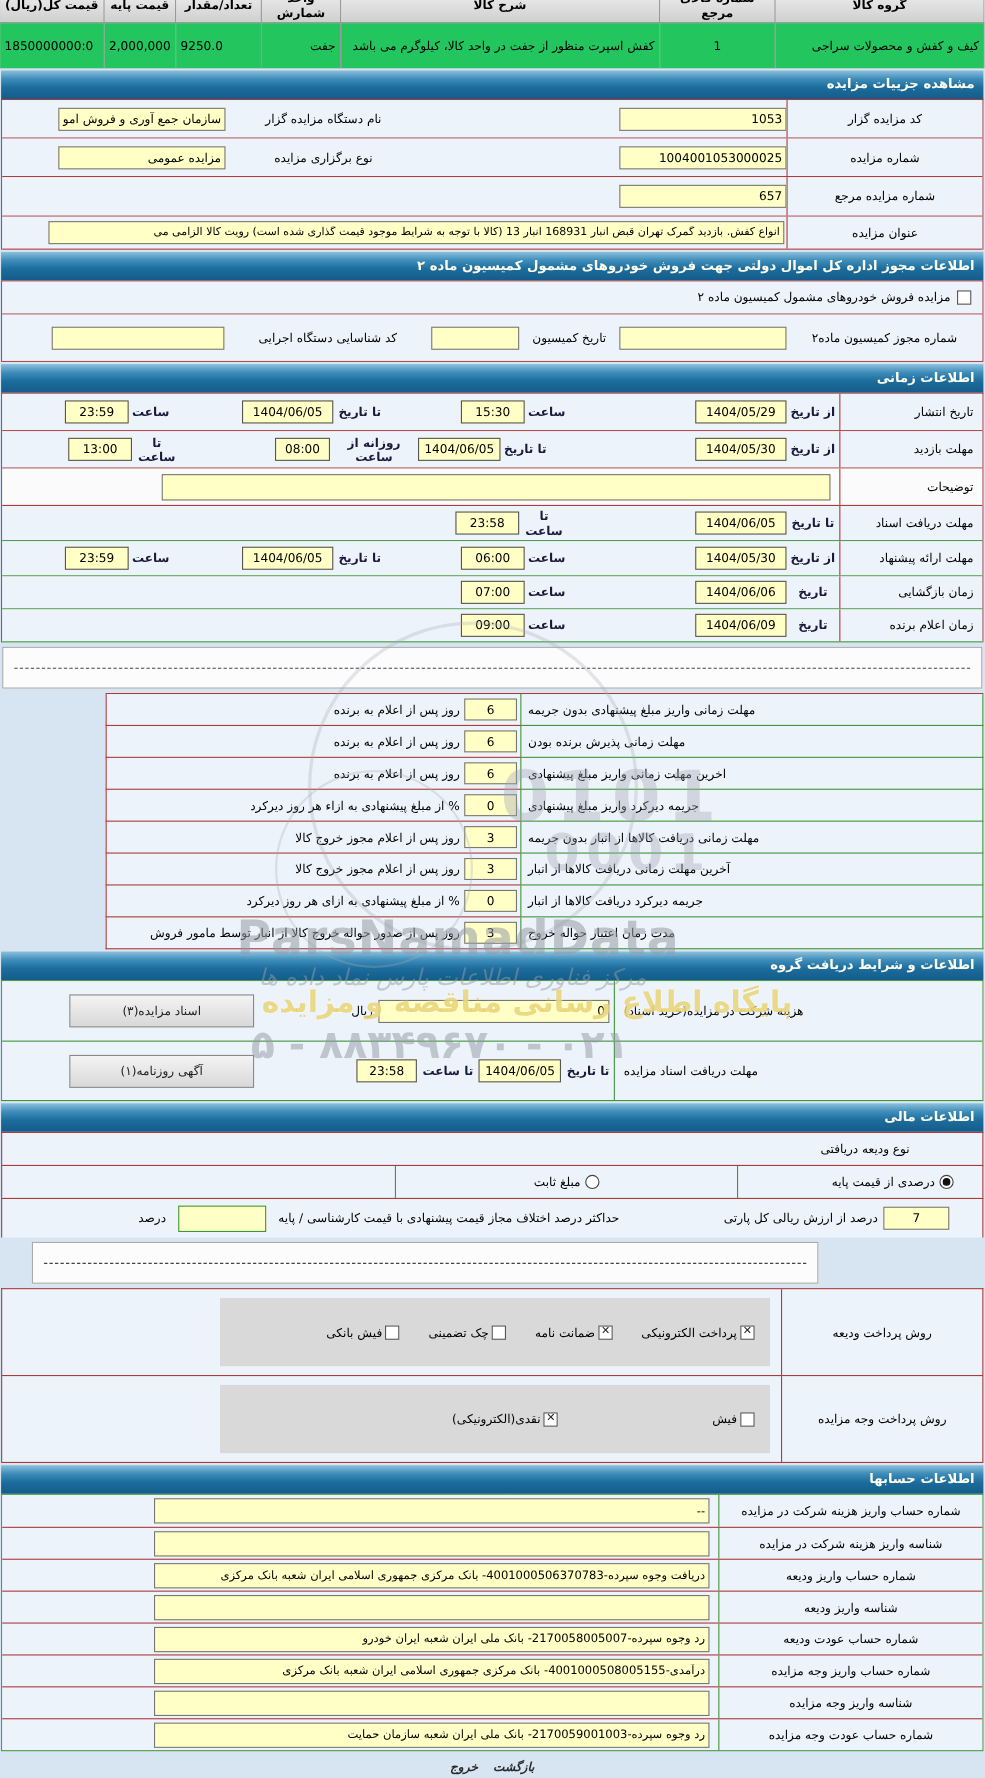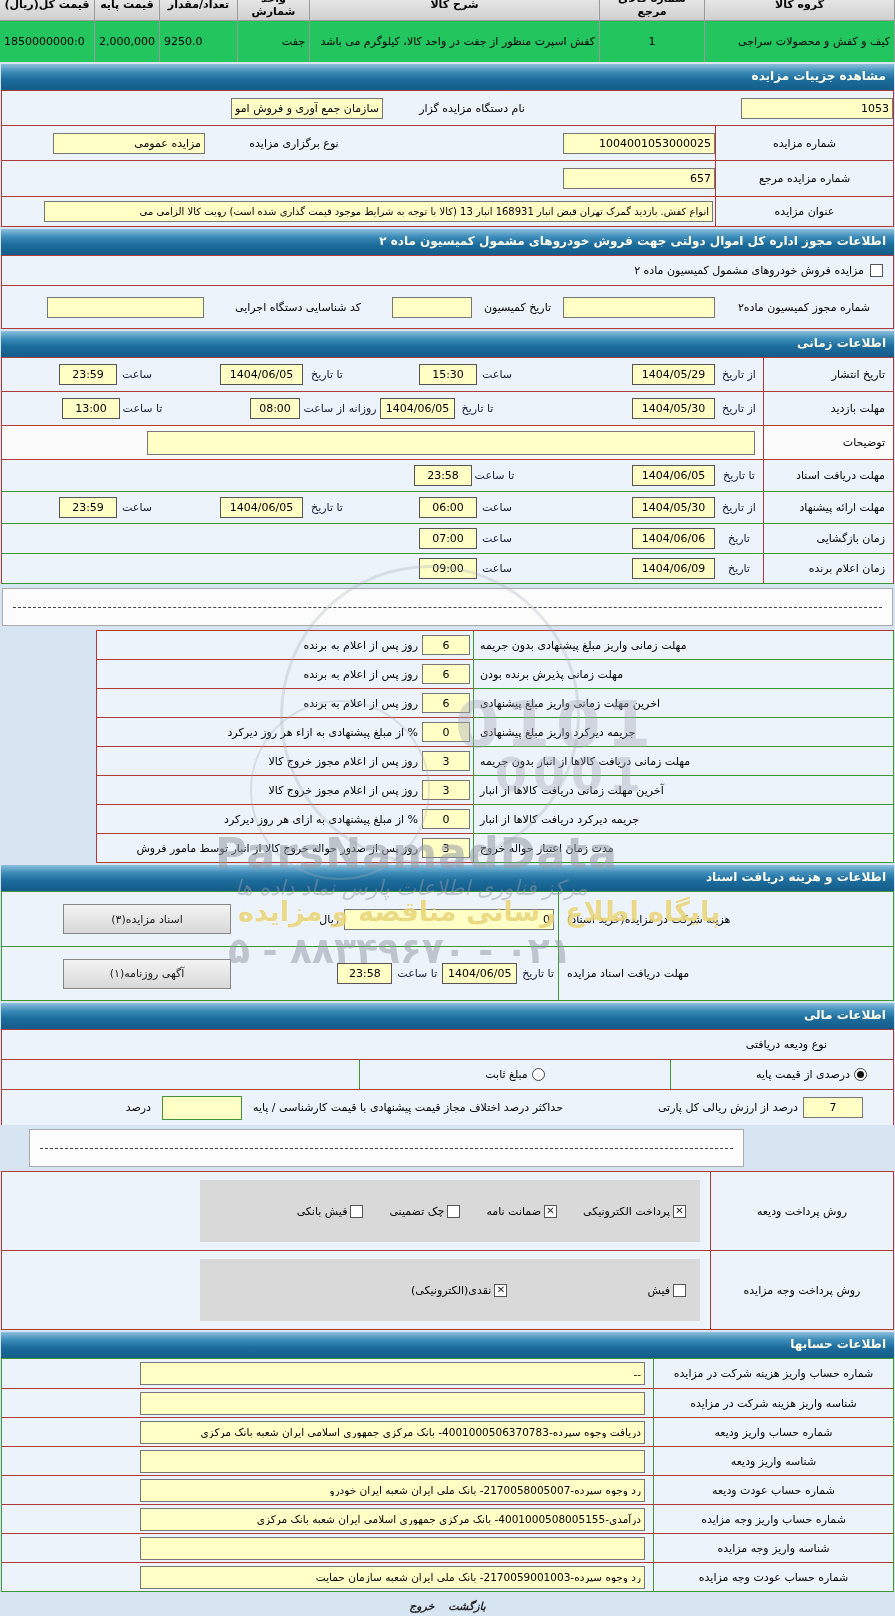--- a/index.html
+++ b/index.html
@@ -28,21 +28,21 @@
   }
   
   .inp { background:#ffffc6; border:1px solid #777; height:21px; padding:0 3px; font-family:inherit; font-size:11px; direction:rtl; text-align:right; }
   .w-date { width:83px; text-align:center; border-color:#555; }
   .w-time { width:58px; text-align:center; border-color:#555; }
   .btn { width:168px; height:30px; background:linear-gradient(#f4f4f4,#d8d8d8); border:1px solid #888; font-family:inherit; font-size:11px; color:#222; }
   .cb { width:13px; height:13px; min-width:13px; border:1px solid #555; background:#fff; display:inline-flex; align-items:center; justify-content:center; font-size:10px; line-height:1; color:#222; }
   .cbitem { display:inline-flex; align-items:center; gap:3px; }
   .radio { width:13px; height:13px; border:1px solid #444; border-radius:50%; background:#fff; display:inline-block; position:relative; }
   .radio.on::after { content:''; position:absolute; left:2px; top:2px; right:2px; bottom:2px; background:#111; border-radius:50%; }
-  .ts { text-align:center; color:#1a1a3a; }
+  .ts { text-align:center; color:#1a1a3a;font-weight:bold; }
   .w40{width:40px}.w45{width:45px}.w48{width:48px}.w80t{width:80px}
   i.sp { display:inline-block; height:1px; }
   .sp63{width:63px}.sp68{width:68px}.sp85{width:85px}.sp115{width:115px}.sp132{width:132px}
   
   .dblock { margin:0 1px; border:1px solid #b03a3a; border-bottom:none; }
   .drow { display:flex; align-items:center; background:#edf3fa; border-bottom:1px solid #b03a3a; min-height:35px; }
   .dlab { width:178px; text-align:center; border-left:1px solid #b03a3a; align-self:stretch; display:flex; align-items:center; justify-content:center; padding:2px; }
   .dlab2 { width:178px; text-align:center; padding:2px; }
   .w152 { width:152px; }
   .dsp { width:180px; align-self:stretch; }
@@ -156,20 +156,21 @@
           <td class="num">1850000000:0</td>
         </tr>
       </tbody>
   </table>
 </div>
 
 <div class="bar">مشاهده جزییات مزایده</div>
 
 <div class="dblock">
   <div class="drow">
+    <div class="dlab">کد مزایده گزار</div>
     <input class="inp w152" value="1053" style="">
     <div class="dsp"></div>
     <div class="dlab2">نام دستگاه مزایده گزار</div>
     <input class="inp dinp-left" value="سازمان جمع آوری و فروش امو" style="">
   </div>
   <div class="drow">
     <div class="dlab">شماره مزایده</div>
     <input class="inp w152" value="1004001053000025" style="">
     <div class="dsp"></div>
     <div class="dlab2">نوع برگزاری مزایده</div>
@@ -353,21 +354,21 @@
       <div class="dl-label">
         <span>مدت زمان اعتبار حواله خروج</span>
       </div>
       <div class="dl-body">
         <input class="inp dlnum" value="3" style="">
         <div class="dl-desc">روز پس از صدور حواله خروج کالا از انبار توسط مامور فروش</div>
       </div>
     </div>
   </div>
 
-<div class="bar">اطلاعات و هزینه دریافت اسناد</div>
+<div class="bar">اطلاعات و شرایط دریافت گروه</div>
 
 <div class="docsblock">
   <div class="docrow">
     <div class="doc-label">
         <span>هزینه شرکت در مزایده(خرید اسناد)</span>
       </div>
     <div class="doc-body">
       <input class="inp fee-inp" value="0" style="">
       <span>ریال</span>
     </div>

